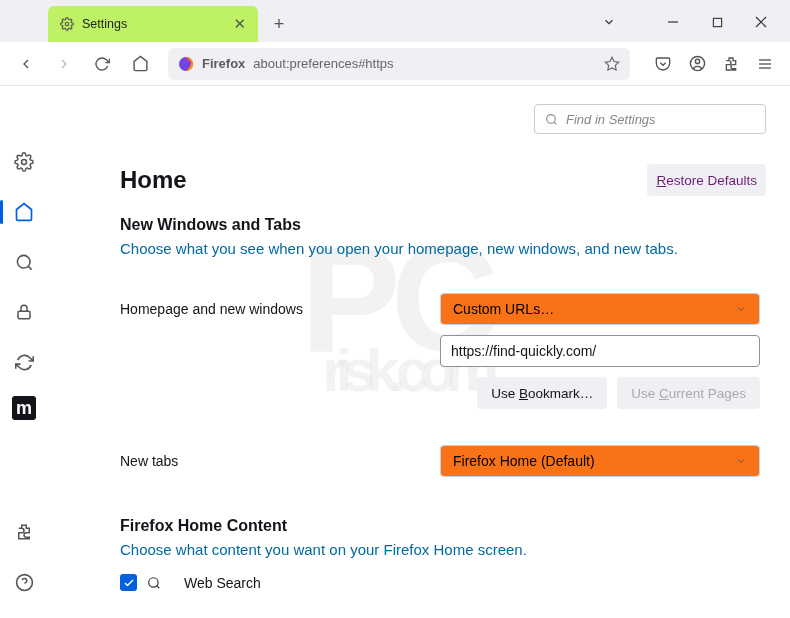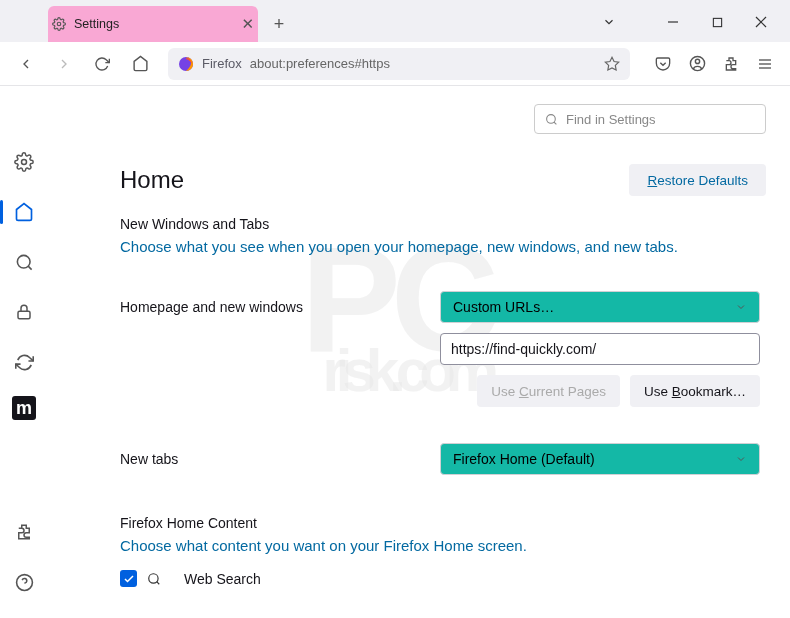--- a/index.html
+++ b/index.html
@@ -7,64 +7,64 @@
 
 
 .watermark { position: absolute; top: 50%; left: 50%; transform: translate(-50%, -50%); font-size: 150px; font-weight: bold; color: rgba(230, 230, 230, 0.5); z-index: 0; pointer-events: none; white-space: nowrap; letter-spacing: -10px; }
 .watermark .sub { font-size: 60px; display: block; text-align: right; margin-top: -50px; }
 
 .window { position: relative; z-index: 1; width: 100%; height: 100%; display: flex; flex-direction: column; }
 
 
 .tabbar { height: 42px; background: #f0f0f4; display: flex; align-items: flex-end; padding: 0 8px; }
 .tab-spacer { width: 40px; }
-.tab { background: #f9a8d4; height: 36px; width: 210px; border-radius: 6px 6px 0 0; display: flex; align-items: center; padding: 0 4px; gap: 8px; font-size: 12.5px; color: #222; }
+.tab { background: #bef264; height: 36px; width: 210px; border-radius: 6px 6px 0 0; display: flex; align-items: center; padding: 0 12px; gap: 8px; font-size: 12.5px; color: #222; }
 .tab-close { margin-left: auto; font-size: 15px; color: #555; cursor: pointer; }
 .newtab { width: 30px; height: 30px; display: flex; align-items: center; justify-content: center; font-size: 18px; color: #555; margin-left: 6px; margin-bottom: 3px; cursor: pointer; }
 .tabbar-right { margin-left: auto; display: flex; align-items: center; gap: 2px; margin-bottom: 4px; }
 .winbtn { width: 42px; height: 32px; display: flex; align-items: center; justify-content: center; color: #333; cursor: pointer; }
 .chev-down { margin-right: 20px; }
 
 
 .toolbar { height: 44px; background: #fff; display: flex; align-items: center; padding: 0 10px; gap: 6px; border-bottom: 1px solid #e5e5e8; }
 .navbtn { width: 32px; height: 32px; display: flex; align-items: center; justify-content: center; color: #555; border-radius: 4px; cursor: pointer; }
 .navbtn.disabled { color: #bbb; }
 .urlbar { flex: 1; height: 32px; background: #f0f0f4; border-radius: 6px; display: flex; align-items: center; padding: 0 10px; gap: 8px; margin: 0 6px; font-size: 13px; }
 .urlbar .ff-logo { width: 16px; height: 16px; }
-.urlbar .identity { color: #5b5b66; font-weight: 400; }
+.urlbar .identity { color: #5b5b66; font-weight: 700; }
 .urlbar .addr { color: #666; }
 .star { margin-left: auto; color: #666; }
 .toolicons { display: flex; gap: 4px; margin-left: 6px; }
 .toolicon { width: 30px; height: 30px; display: flex; align-items: center; justify-content: center; color: #555; cursor: pointer; }
 
 
 .content { flex: 1; display: flex; overflow: hidden; }
 .sidebar { width: 48px; display: flex; flex-direction: column; align-items: center; padding-top: 60px; gap: 18px; }
 .sidebar-bottom { margin-top: auto; margin-bottom: 20px; display: flex; flex-direction: column; gap: 18px; align-items: center; }
 .sb-icon { width: 32px; height: 32px; display: flex; align-items: center; justify-content: center; border-radius: 4px; cursor: pointer; color: #555; }
 .sb-icon.active { color: #0060df; position: relative; }
 .sb-icon.active::before { content: ''; position: absolute; left: -8px; top: 4px; bottom: 4px; width: 3px; background: #0060df; border-radius: 2px; }
 .sb-icon.m-icon { background: #15141a; color: #fff; font-weight: bold; font-size: 18px; width: 24px; height: 24px; border-radius: 3px; }
 
 .main { flex: 1; padding: 0 24px 0 72px; overflow-y: auto; position: relative; }
-.searchbox-row { display: flex; justify-content: flex-end; padding: 18px 0 30px; }
+.searchbox-row { display: flex; justify-content: flex-end; padding: 18px 0 30px; font-style: italic; }
 .searchbox { width: 232px; height: 30px; border: 1px solid #ccc; border-radius: 4px; display: flex; align-items: center; padding: 0 10px; gap: 8px; font-size: 13px; color: #888; }
 
 .hdr-row { display: flex; align-items: center; justify-content: space-between; margin-bottom: 20px; }
-.page-title { font-size: 24px; font-weight: 400; color: #15141a; }
-.restore-btn { background: #f0f0f4; border: none; height: 32px; padding: 0 18px; border-radius: 4px; font-size: 13.5px; cursor: pointer; color: #0369a1; }
+.page-title { font-size: 24px; font-weight: 700; color: #15141a; }
+.restore-btn { background: #f0f0f4; border: none; height: 32px; padding: 0 9px; border-radius: 4px; font-size: 13.5px; cursor: pointer; color: #701a75; }
 .restore-btn .u { text-decoration: underline; }
 
-.section-title { font-size: 14px; font-weight: 400; color: #15141a; margin-top: 18px; }
+.section-title { font-size: 16px; font-weight: 700; color: #15141a; margin-top: 18px; }
 .section-desc { font-size: 15px; color: #0369a1; margin-top: 6px; }
 
 .form-row { display: flex; align-items: center; margin-top: 36px; }
 .form-label { width: 320px; font-size: 14px; color: #15141a; }
 .form-control { flex: 1; max-width: 320px; }
-.select { height: 32px; width: 100%; border: 1px solid #d0d0d4; background: #14b8a6; border-radius: 4px; padding: 0 12px; font-size: 14px; display: flex; align-items: center; justify-content: space-between; cursor: pointer; }
+.select { height: 32px; width: 100%; border: 1px solid #d0d0d4; background: #f97316; border-radius: 4px; padding: 0 12px; font-size: 14px; display: flex; align-items: center; justify-content: space-between; cursor: pointer; }
 .input { height: 32px; width: 100%; border: 1px solid #8f8f9d; border-radius: 4px; padding: 0 10px; font-size: 14px; color: #15141a; }
 .btn-row { display: flex; justify-content: flex-end; gap: 10px; margin-top: 10px; max-width: 320px; margin-left: 320px; }
 .btn { height: 32px; padding: 0 14px; background: #f0f0f4; border: none; border-radius: 4px; font-size: 13.5px; cursor: pointer; color: #15141a; }
 .btn.disabled { color: #aaa; }
 .btn .u { text-decoration: underline; }
 
 .checkbox-row { display: flex; align-items: center; gap: 10px; margin-top: 16px; }
 .checkbox { width: 17px; height: 17px; background: #0060df; border-radius: 3px; display: flex; align-items: center; justify-content: center; cursor: pointer; }
 .checkbox svg { stroke: #fff; }
 .cb-label { font-size: 14px; color: #15141a; display: flex; align-items: center; gap: 23px; }
@@ -264,22 +264,22 @@
     </div>
 
     <div class="form-row" style="margin-top:10px;text-decoration:underline;">
       <div class="form-label"></div>
       <div class="form-control">
         <input class="input" value="https://find-quickly.com/" style="">
       </div>
     </div>
 
     <div class="btn-row">
+      <button class="btn">Use <span class="u">B</span>ookmark…</button>
       <button class="btn disabled">Use <span class="u">C</span>urrent Pages</button>
-      <button class="btn">Use <span class="u">B</span>ookmark…</button>
     </div>
 
     <div class="form-row">
       <div class="form-label">New tabs</div>
       <div class="form-control">
         <div class="select">
           <span>Firefox Home (Default)</span>
           <svg width="12" height="12" viewBox="0 0 24 24" fill="none" stroke="#555" stroke-width="2">
                 <polyline points="6 9 12 15 18 9"></polyline>
               </svg>

